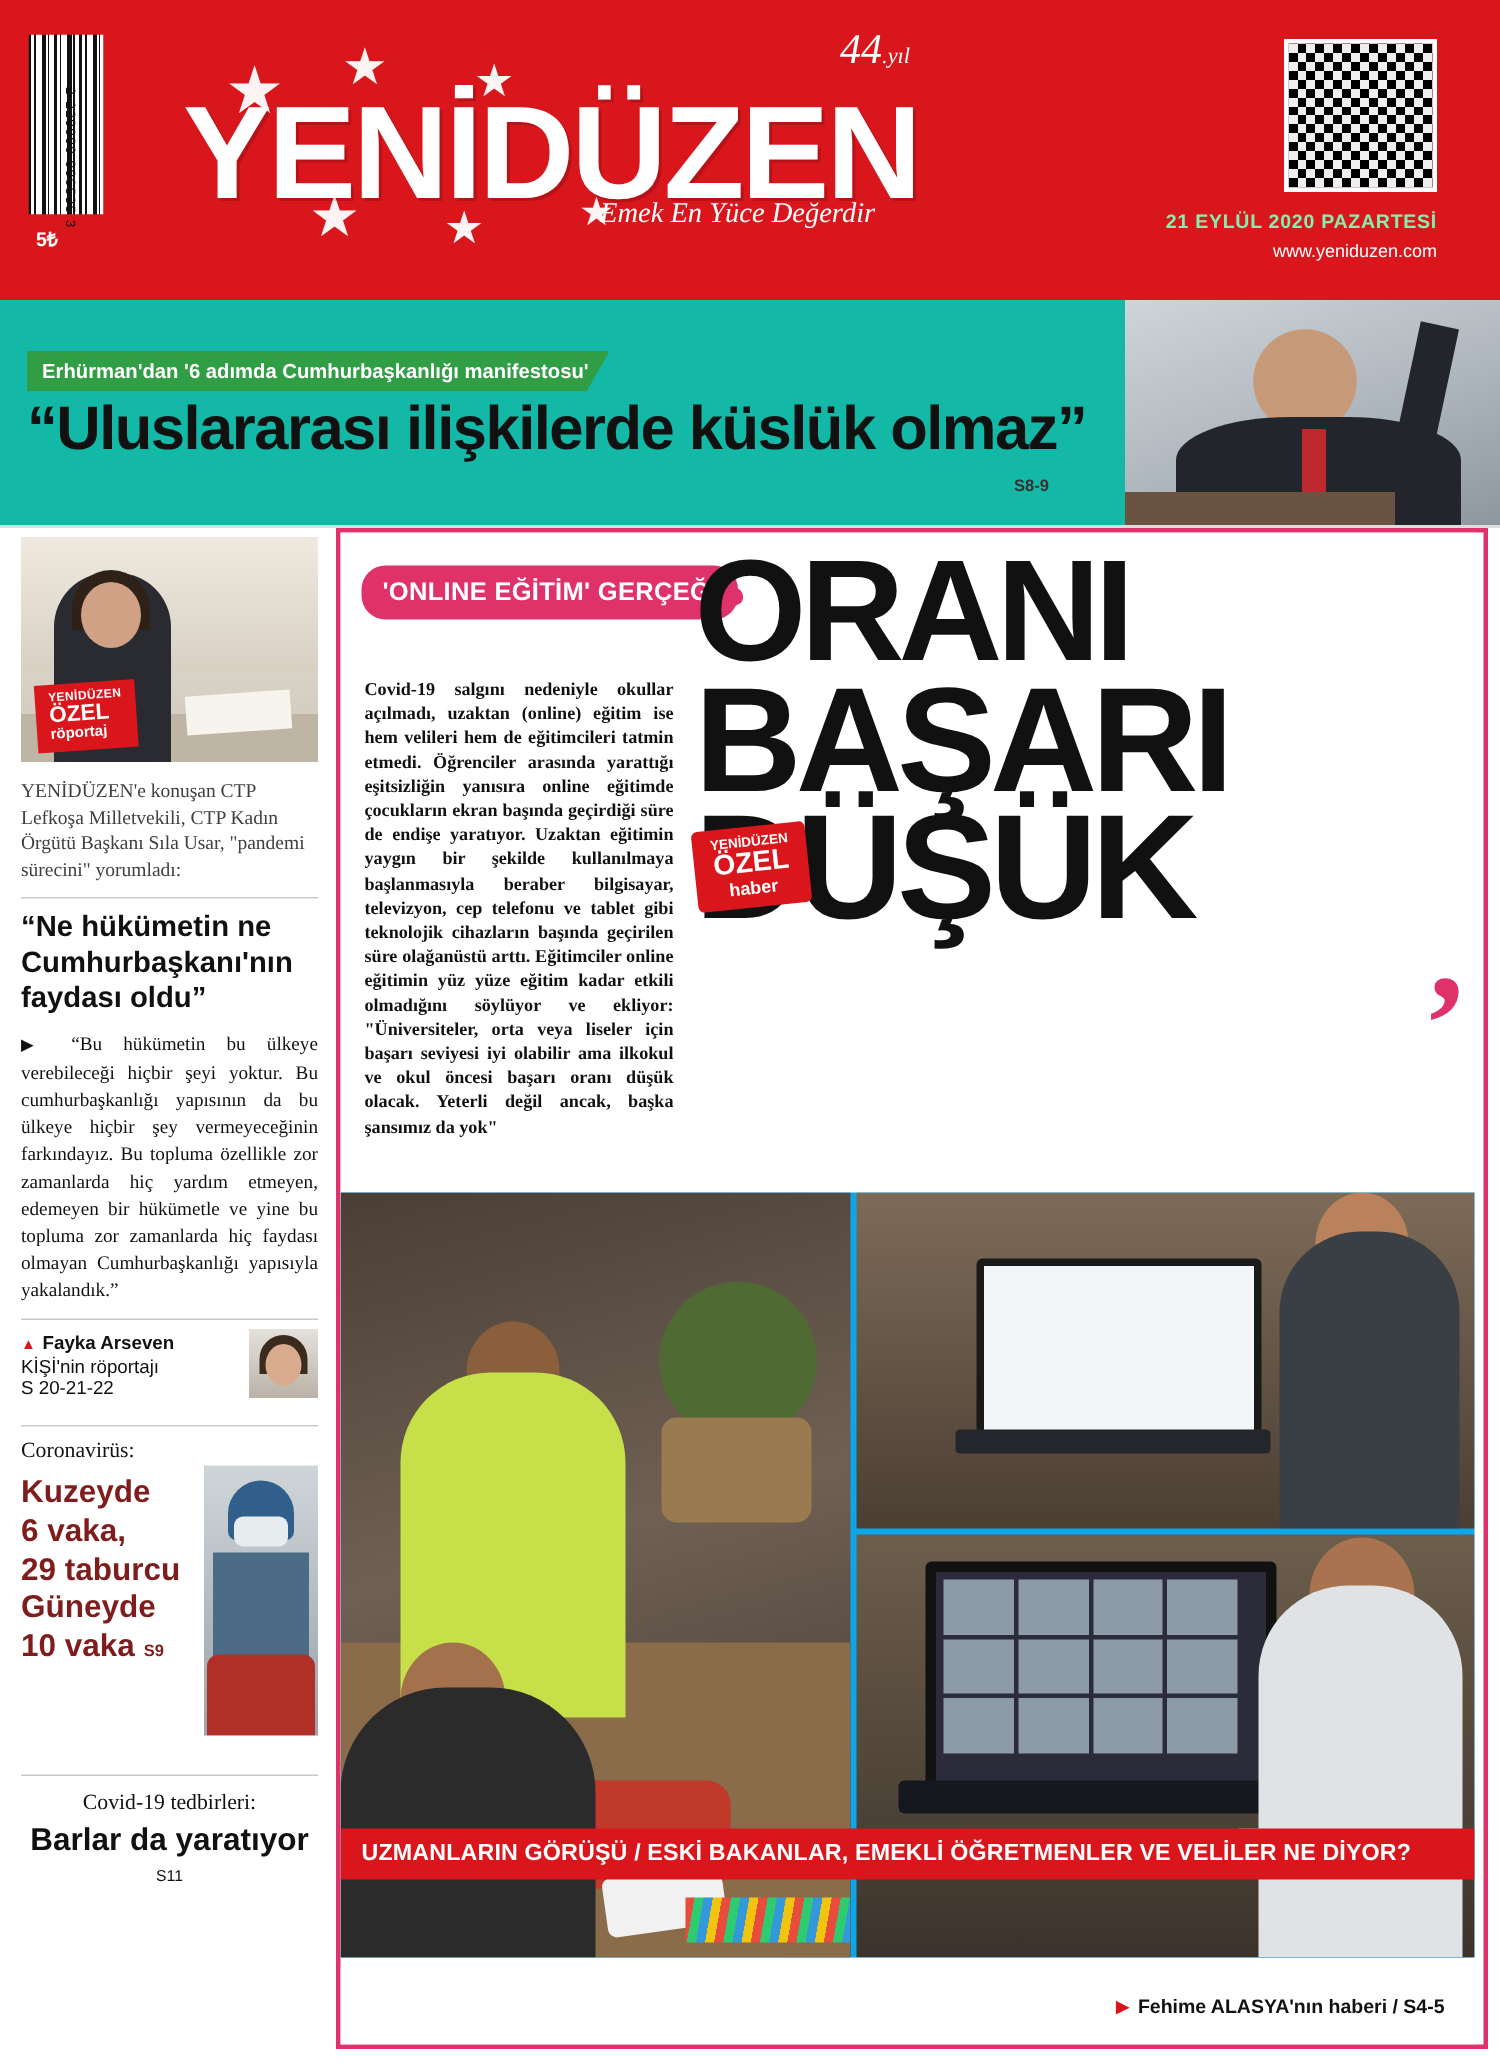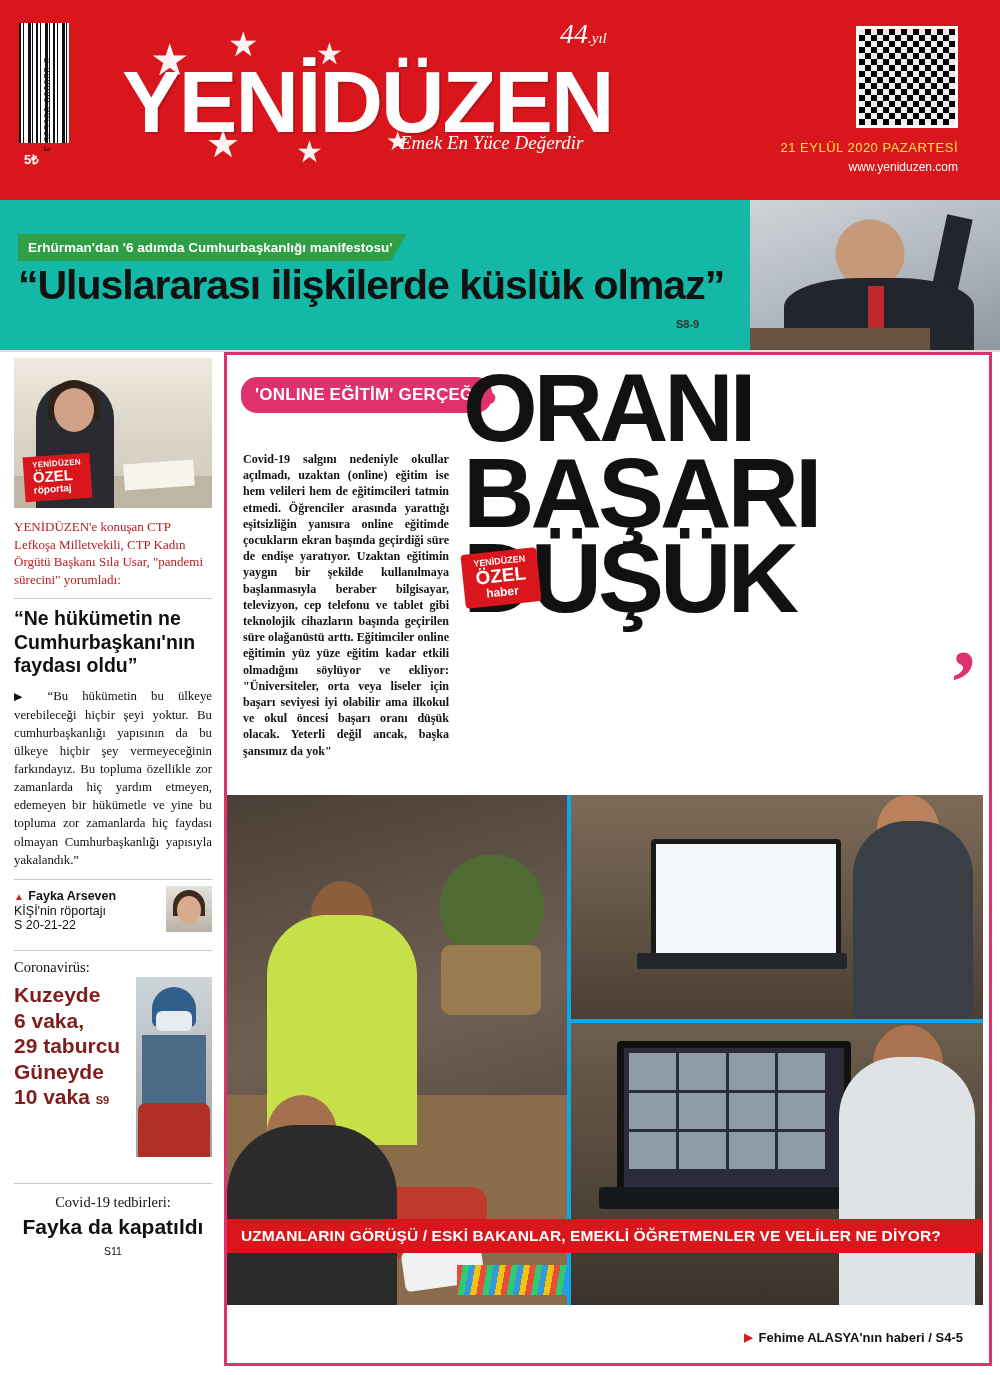--- a/index.html
+++ b/index.html
@@ -103,22 +103,22 @@
     background:
       repeating-linear-gradient(90deg, #111 0 6px, #fff 6px 12px),
       repeating-linear-gradient(0deg, #111 0 6px, #fff 6px 12px);
     background-blend-mode: difference;
     border: 3px solid #fff;
   }
   .date-line {
     position: absolute;
     right: 42px; top: 140px;
     font-size: 13px;
-    font-weight: normal;
-    color: #fde047;
+    font-weight: bold;
+    color: #86efac;
     letter-spacing: 0.5px;
   }
   .web-line {
     position: absolute;
     right: 42px; top: 160px;
     font-size: 12px;
     color: #ffffff;
   }
   .issue {
     position: absolute;
@@ -251,21 +251,21 @@
     transform: rotate(-4deg);
   }
   .badge-ozel .b1 { font-size: 8px; display: block; font-weight: bold; letter-spacing: .3px;}
   .badge-ozel .b2 { font-size: 15px; display: block; }
   .badge-ozel .b3 { font-size: 10px; display: block; }
 
   .left-caption {
     margin-top: 10px;
     font-size: 13px;
     line-height: 1.35;
-    color: #b91c1c;
+    color: #404040;
     font-family: "Liberation Serif", serif;
   }
   .left-rule {
     border: 0; border-top: 1px solid #c9c9c9;
     margin: 10px 0 8px;
   }
   .left-headline {
     font-size: 19.5px;
     font-weight: bold;
     line-height: 1.2;
@@ -600,21 +600,21 @@
       <div class="corona-photo">
         <div class="cp-head"></div>
         <div class="cp-mask"></div>
         <div class="cp-body"></div>
         <div class="cp-red"></div>
       </div>
     </div>
 
     <div class="covid-tedbir">
       <div class="ct-1">Covid-19 tedbirleri:</div>
-      <div class="ct-2">Fayka da kapatıldı</div>
+      <div class="ct-2">Barlar da yaratıyor</div>
       <div class="ct-3">S11</div>
     </div>
   </div>
 
   <div class="mainbox">
     <div class="main-top">
       <div class="label-online">'ONLINE EĞİTİM' GERÇEĞİ</div>
       <div class="lead-text">Covid-19 salgını nedeniyle okullar açılmadı, uzaktan (online) eğitim ise hem velileri hem de eğitimcileri tatmin etmedi. Öğrenciler arasında yarattığı eşitsizliğin yanısıra online eğitimde çocukların ekran başında geçirdiği süre de endişe yaratıyor. Uzaktan eğitimin yaygın bir şekilde kullanılmaya başlanmasıyla beraber bilgisayar, televizyon, cep telefonu ve tablet gibi teknolojik cihazların başında geçirilen süre olağanüstü arttı. Eğitimciler online eğitimin yüz yüze eğitim kadar etkili olmadığını söylüyor ve ekliyor: "Üniversiteler, orta veya liseler için başarı seviyesi iyi olabilir ama ilkokul ve okul öncesi başarı oranı düşük olacak. Yeterli değil ancak, başka şansımız da yok"</div>
 
       <div class="quote-open">‘</div>

